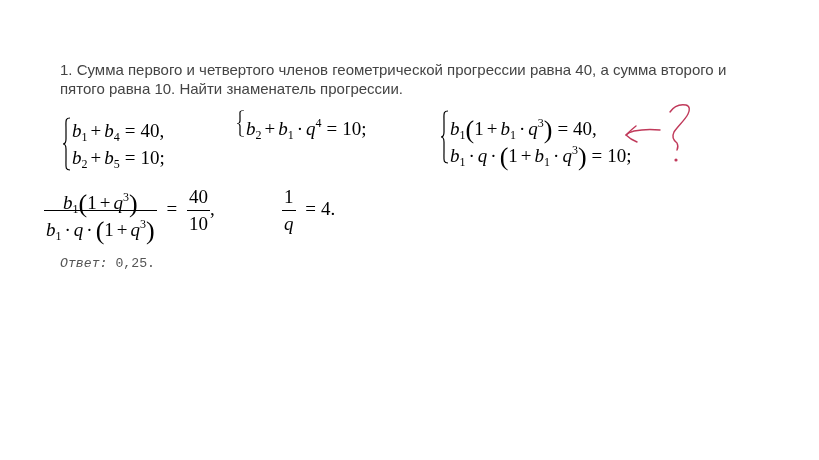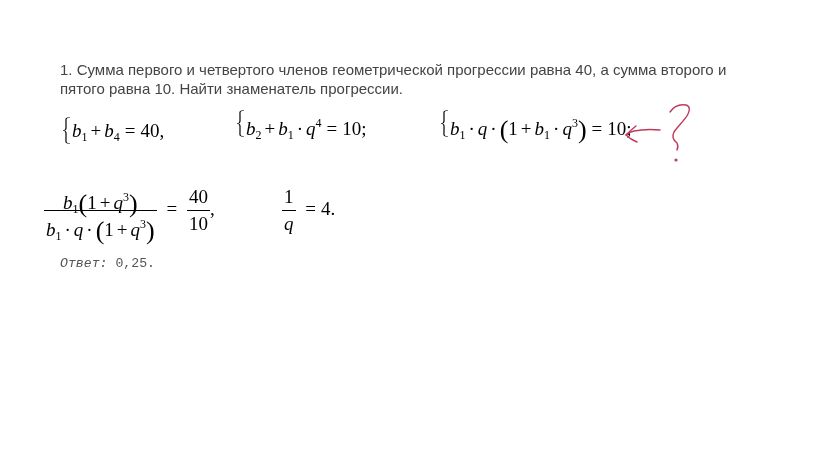--- a/index.html
+++ b/index.html
@@ -103,20 +103,23 @@
 <div class="math system" style="left:62px; top:99px;margin-top:18px;">
   <div class="brace">
     <svg viewBox="0 0 9 54" preserveAspectRatio="none">
         <path d="M8 1 C3 1 4 4 4 12 L4 22 C4 26 2 27 1 27 C2 27 4 28 4 32 L4 42 C4 50 3 53 8 53" fill="none" stroke="#000" stroke-width="1.2"></path>
       </svg>
   </div>
   <div class="lines">
     <div class="line">
       <span class="var">b</span><span class="sub">1</span><span class="op">+</span><span class="var">b</span><span class="sub">4</span><span class="eq">=</span><span>40,</span>
     </div>
+    <div class="line">
+      <span class="var">b</span><span class="sub">2</span><span class="op">+</span><span class="var">b</span><span class="sub">5</span><span class="eq">=</span><span>10;</span>
+    </div>
   </div>
 </div>
 
 <div class="math system" style="left:236px; top:110px;">
   <div class="brace">
     <svg viewBox="0 0 9 54" preserveAspectRatio="none">
         <path d="M8 1 C3 1 4 4 4 12 L4 22 C4 26 2 27 1 27 C2 27 4 28 4 32 L4 42 C4 50 3 53 8 53" fill="none" stroke="#000" stroke-width="1.2"></path>
       </svg>
   </div>
   <div class="lines">
@@ -126,20 +129,23 @@
   </div>
 </div>
 
 <div class="math system" style="left:440px; top:110px;">
   <div class="brace">
     <svg viewBox="0 0 9 54" preserveAspectRatio="none">
         <path d="M8 1 C3 1 4 4 4 12 L4 22 C4 26 2 27 1 27 C2 27 4 28 4 32 L4 42 C4 50 3 53 8 53" fill="none" stroke="#000" stroke-width="1.2"></path>
       </svg>
   </div>
   <div class="lines">
+    <div class="line">
+      <span class="var">b</span><span class="sub">1</span><span class="paren-big">(</span><span>1</span><span class="op">+</span><span class="var">b</span><span class="sub">1</span><span class="op">·</span><span class="var">q</span><span class="sup">3</span><span class="paren-big">)</span><span class="eq">=</span><span>40,</span>
+    </div>
     <div class="line">
       <span class="var">b</span><span class="sub">1</span><span class="op">·</span><span class="var">q</span><span class="op">·</span><span class="paren-big">(</span><span>1</span><span class="op">+</span><span class="var">b</span><span class="sub">1</span><span class="op">·</span><span class="var">q</span><span class="sup">3</span><span class="paren-big">)</span><span class="eq">=</span><span>10;</span>
     </div>
   </div>
 </div>
 
 <svg class="annotation" viewBox="0 0 80 70">
   <g fill="none" stroke="#c0395a" stroke-width="1.4" stroke-linecap="round" stroke-linejoin="round">
     <path d="M40 30 C30 29 24 29 14 31 C10 32 8 33 6 35"></path>
     <path d="M16 26 C12 29 9 32 6 35 C9 38 12 40 17 42"></path>

